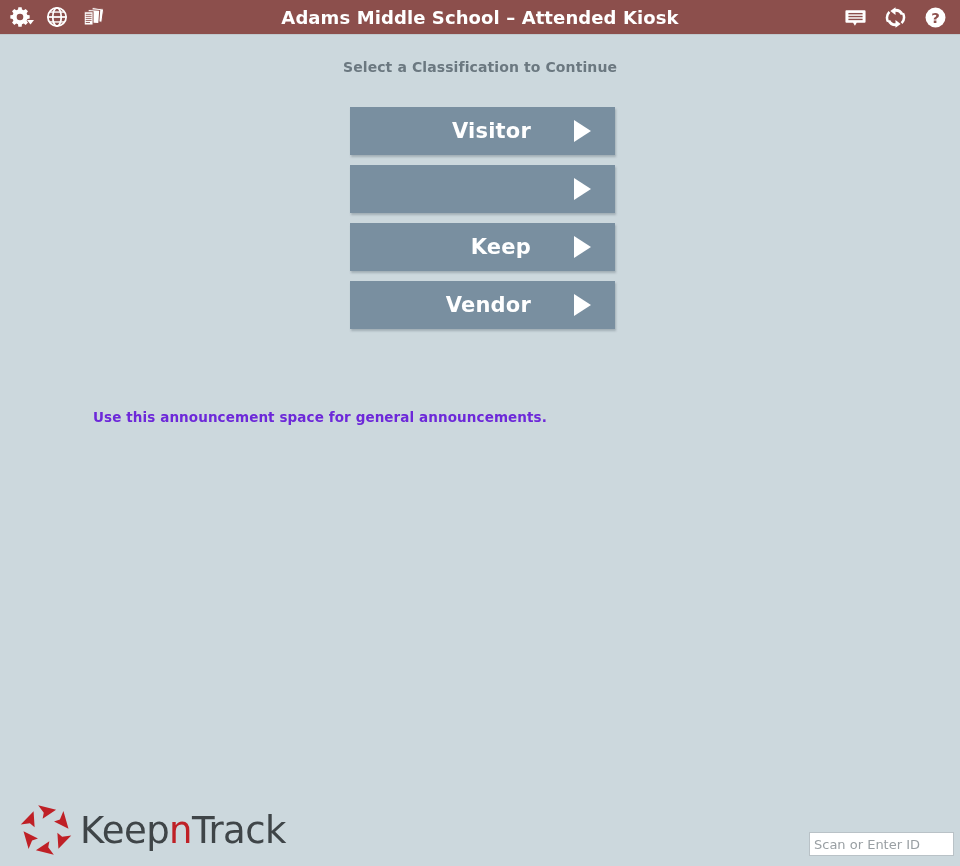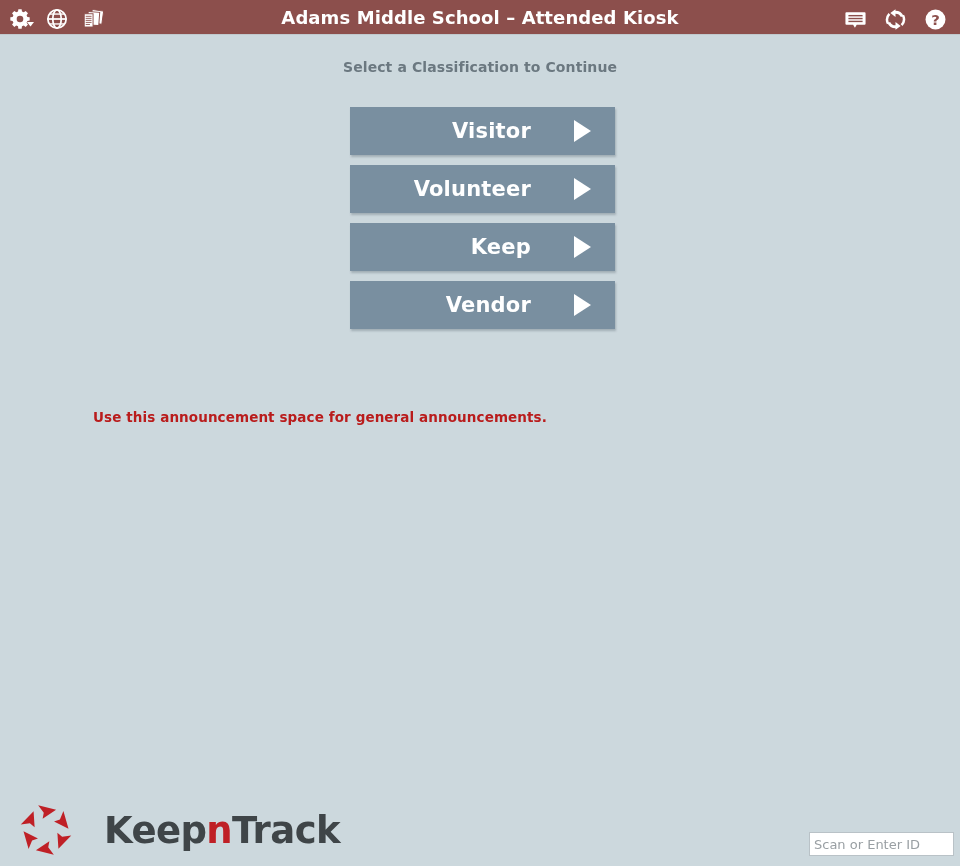--- a/index.html
+++ b/index.html
@@ -19,21 +19,21 @@
 
   
   .titlebar {
     position: absolute;
     top: 0; left: 0;
     width: 960px;
     height: 35px;
     background: #8c4f4c;
     border-bottom: 1px solid #c0c9cd;
     display: flex;
-    align-items: flex-end;
+    align-items: center;
   }
   .titlebar-left {
     display: flex;
     align-items: center;
     gap: 6px;
     padding-left: 6px;
     flex: 0 0 auto;
     z-index: 2;
   }
   .titlebar-right {
@@ -126,46 +126,45 @@
   .choice-btn .choice-label {
     margin-right: 60px;
   }
 
   .announcement {
     position: absolute;
     top: 409px;
     left: 93px;
     font-size: 13.5px;
     font-weight: bold;
-    color: #b91c1c;
+    color: #6d28d9;
     letter-spacing: 0.1px;
   }
 
   
   .logo {
     position: absolute;
     left: 18px;
     bottom: 8px;
     display: flex;
     align-items: center;
     gap: 6px;
   }
   .logo-mark {
     width: 56px;
     height: 56px;
     flex: 0 0 auto;
   }
   .logo-text {
     font-size: 37px;
-    font-weight: bold;
+    font-weight: normal;
     letter-spacing: -0.6px;
     color: #3f4548;
     line-height: 1;
     white-space: nowrap;
-    margin-left: 24px;
   }
   .logo-text .accent { color: #bf2026; }
 
   .scan-wrap {
     position: absolute;
     right: 6px;
     bottom: 10px;
   }
   .scan-input {
     width: 145px;
@@ -262,21 +261,20 @@
 <div class="page-heading">Select a Classification to Continue</div>
 
 <div class="choice-list">
 
   <button class="choice-btn">
     <span class="choice-label">Visitor</span>
     <span class="choice-arrow"></span>
   </button>
 
   <button class="choice-btn">
-    <span class="choice-label">Volunteer</span>
     <span class="choice-arrow"></span>
   </button>
 
 
   <button class="choice-btn">
     <span class="choice-label">Keep</span>
     <span class="choice-arrow"></span>
   </button>
 
   <button class="choice-btn">

